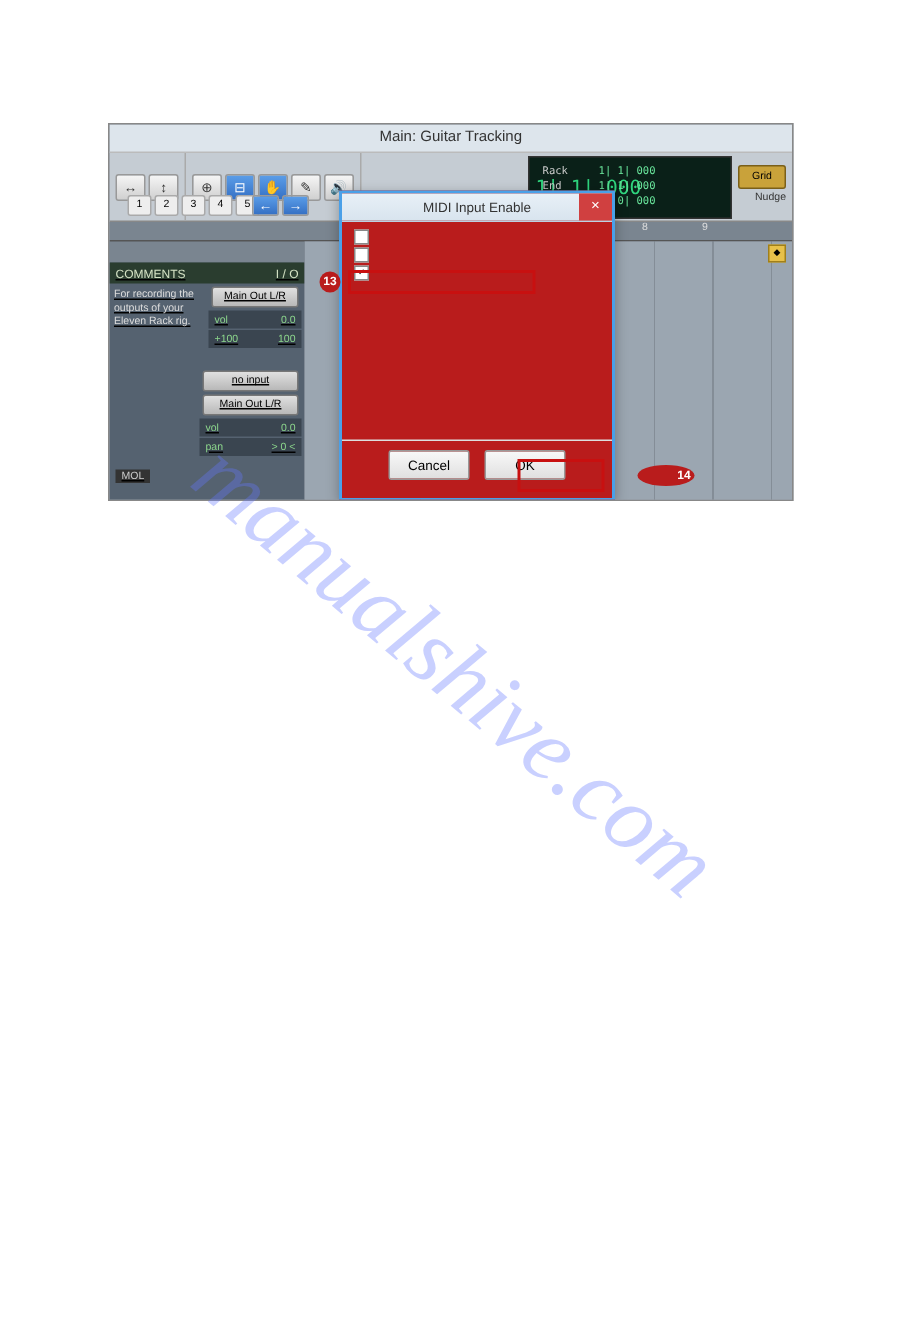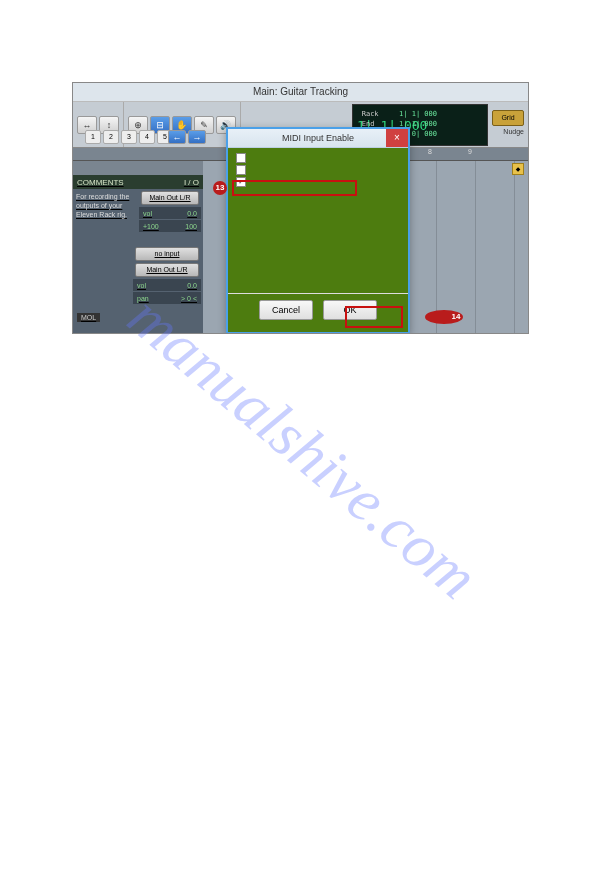--- a/index.html
+++ b/index.html
@@ -226,21 +226,21 @@
     position: absolute;
     border: 2px solid #c81010;
     box-sizing: border-box;
   }
   .dialog {
     position: absolute;
     left: 153px;
     top: 44px;
     width: 180px;
     height: 203px;
-    background: #4d7c0f;
+    background: #b91c1c;
     border: 2px solid #4aa0e8;
     box-shadow: 0 2px 8px rgba(0,0,0,0.3);
   }
   .dlg-title {
     height: 18px;
     background: linear-gradient(#e8f0f7,#d8e4ee);
     border-bottom: 1px solid #bcd0e2;
     display: flex;
     align-items: center;
     justify-content: center;

